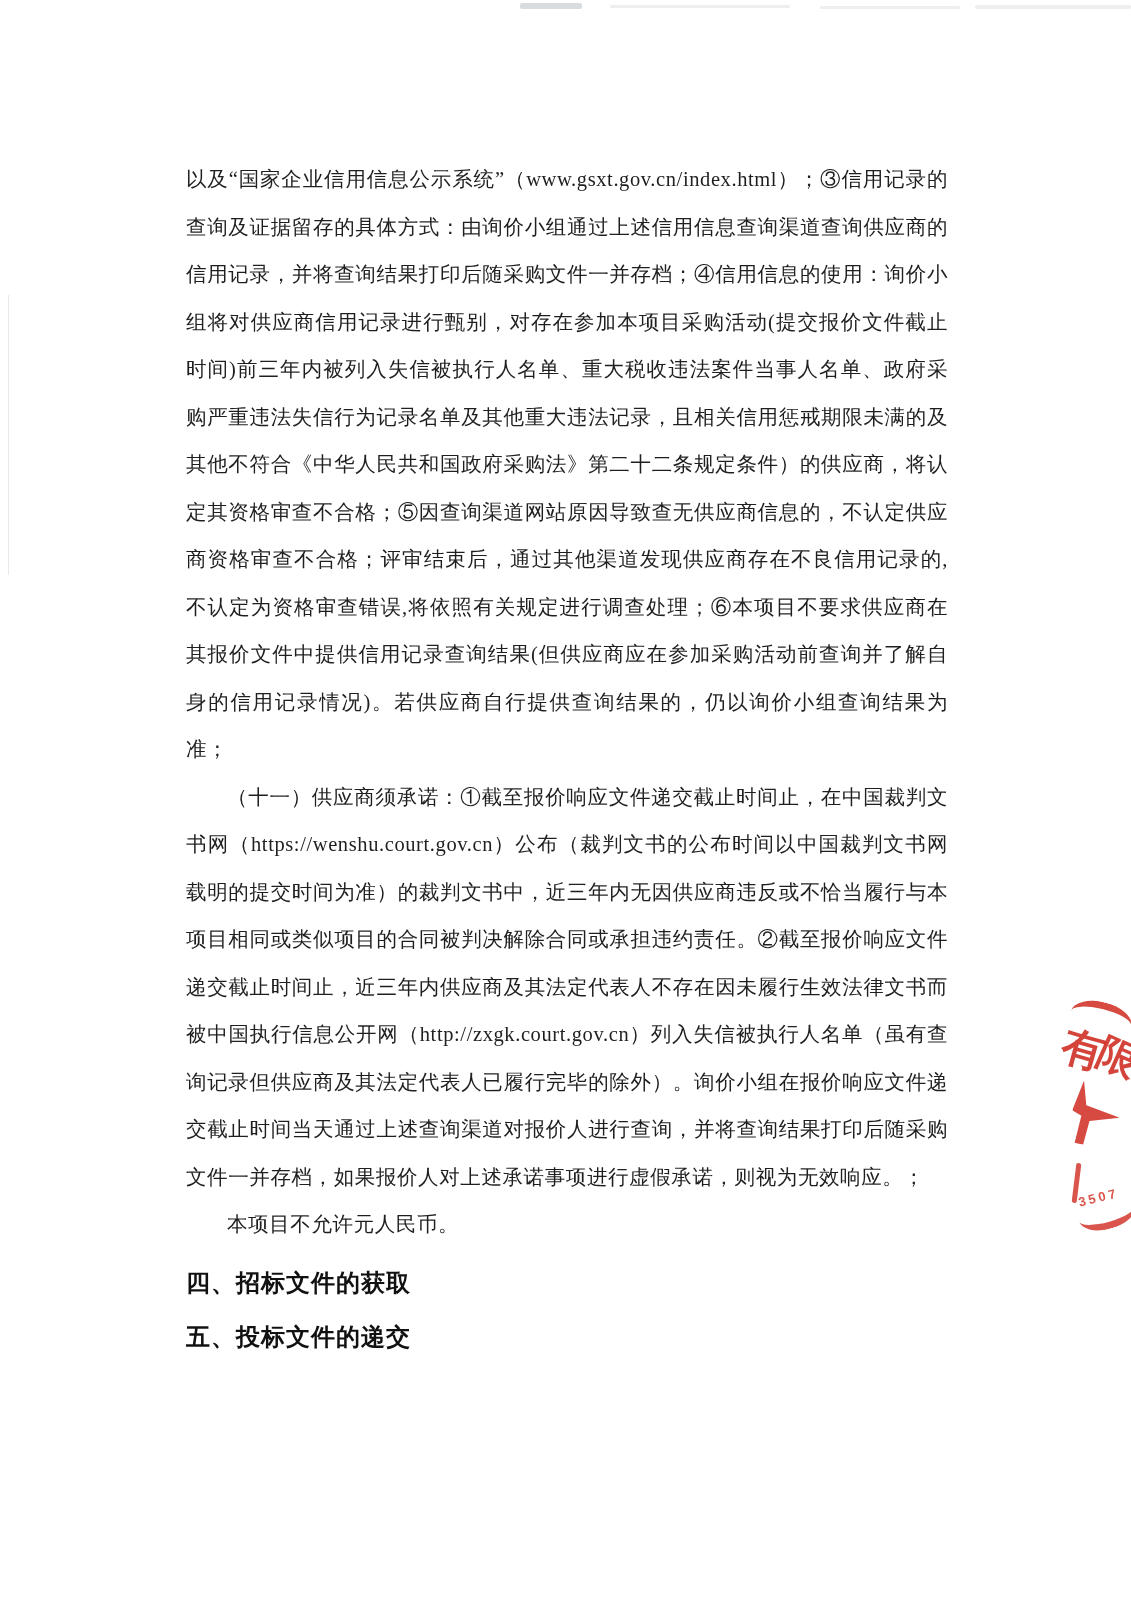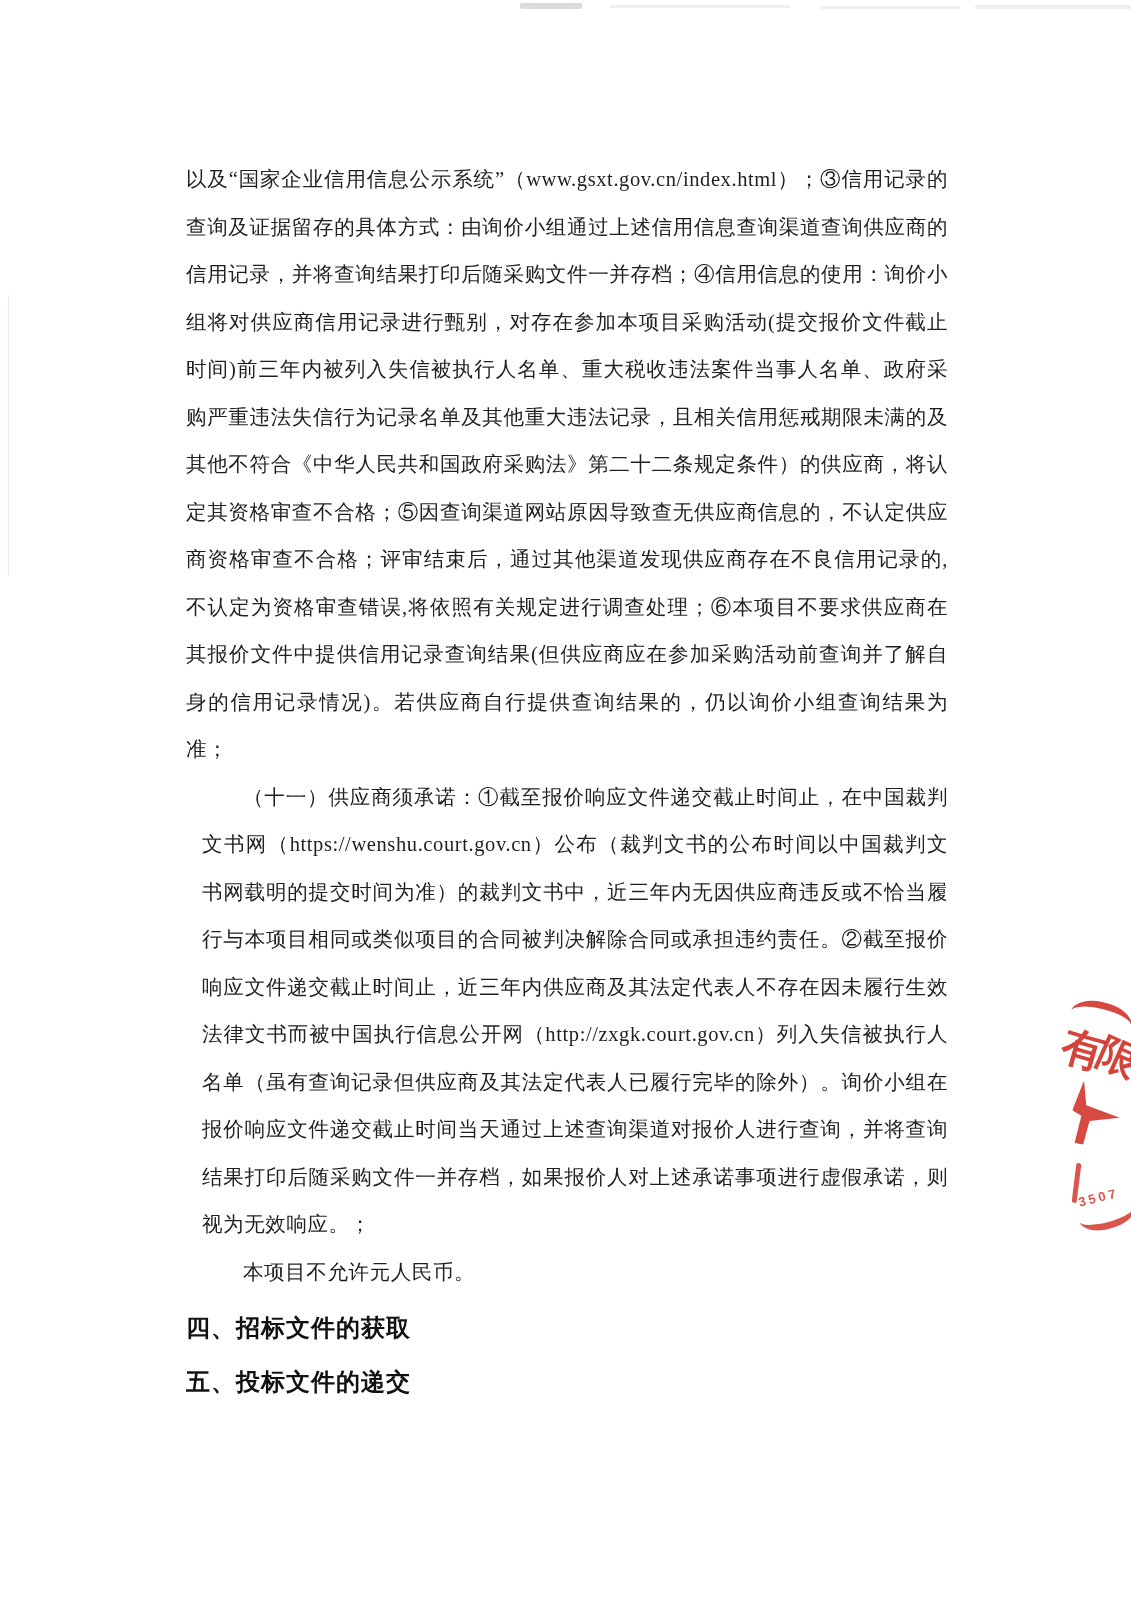--- a/index.html
+++ b/index.html
@@ -37,25 +37,25 @@
     width: 762px;
   }
   .body-para {
     font-size: 20.5px;
     line-height: 47.5px;
     letter-spacing: 0.6px;
     text-align: justify;
     margin: 0;
     word-break: break-all;
   }
-  .indent { text-indent: 2em; margin-left: 16px; }
+  .indent { text-indent: 2em; }
   .italic-run { }
 
   .sec-heading {
-    font-family: Liberation Mono, monospace;
+    font-family: Liberation Sans, sans-serif;
     font-size: 24px;
     font-weight: 700;
     color: #111;
     letter-spacing: 1px;
     margin: 14px 0 10px 0;
     line-height: 40px;
   }
 
   
   .stamp { position: absolute; color: #cf2a20; }

